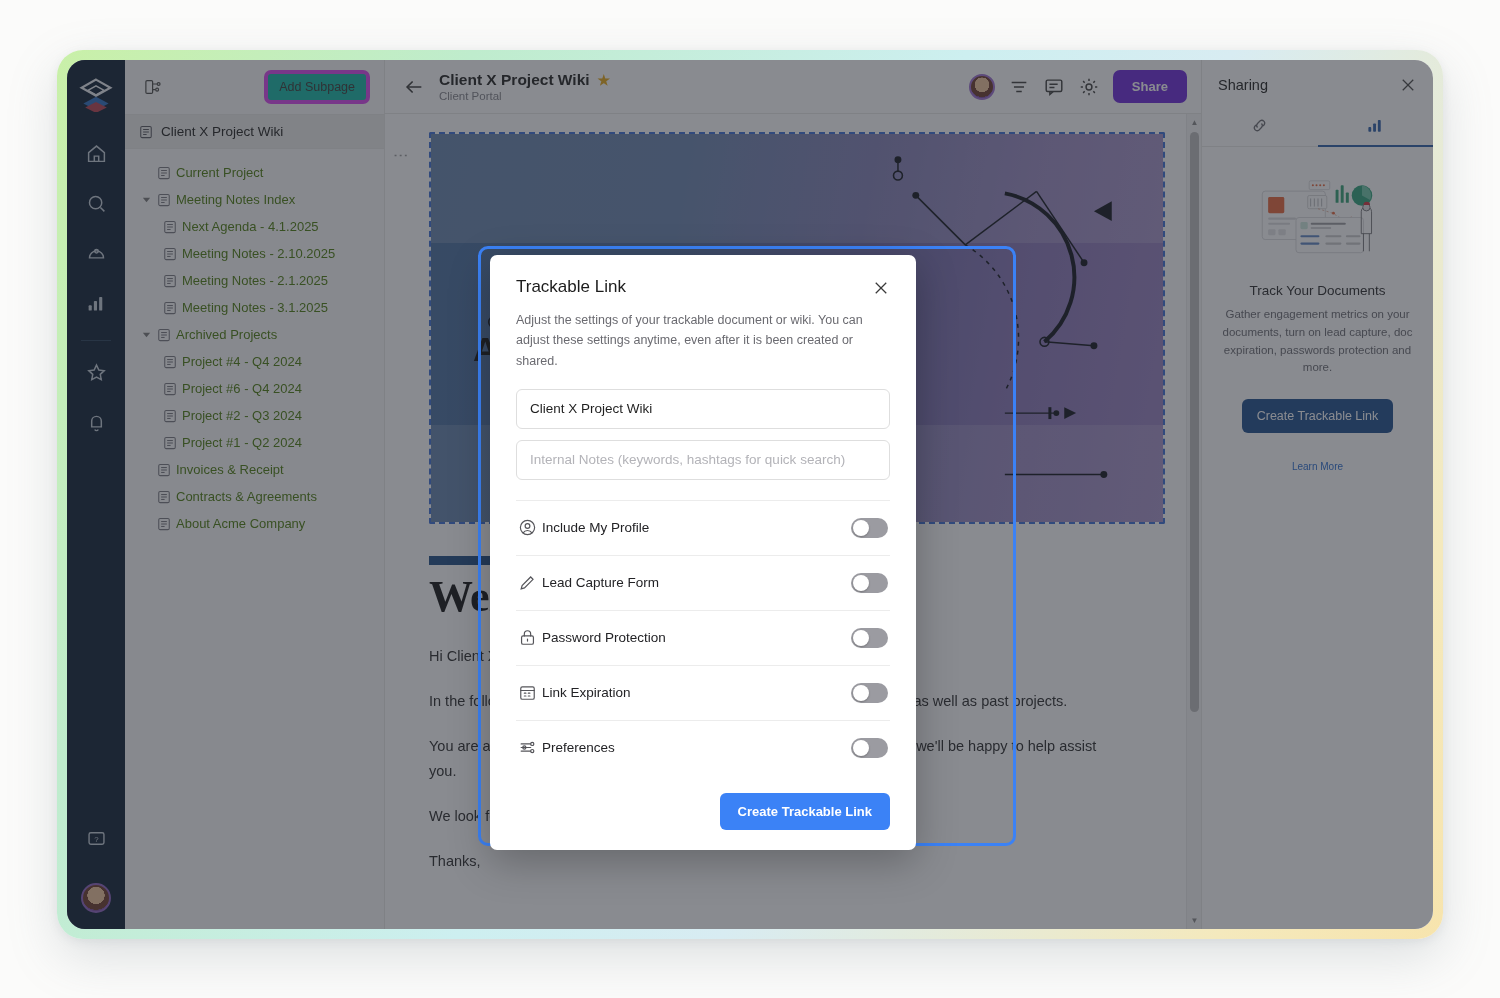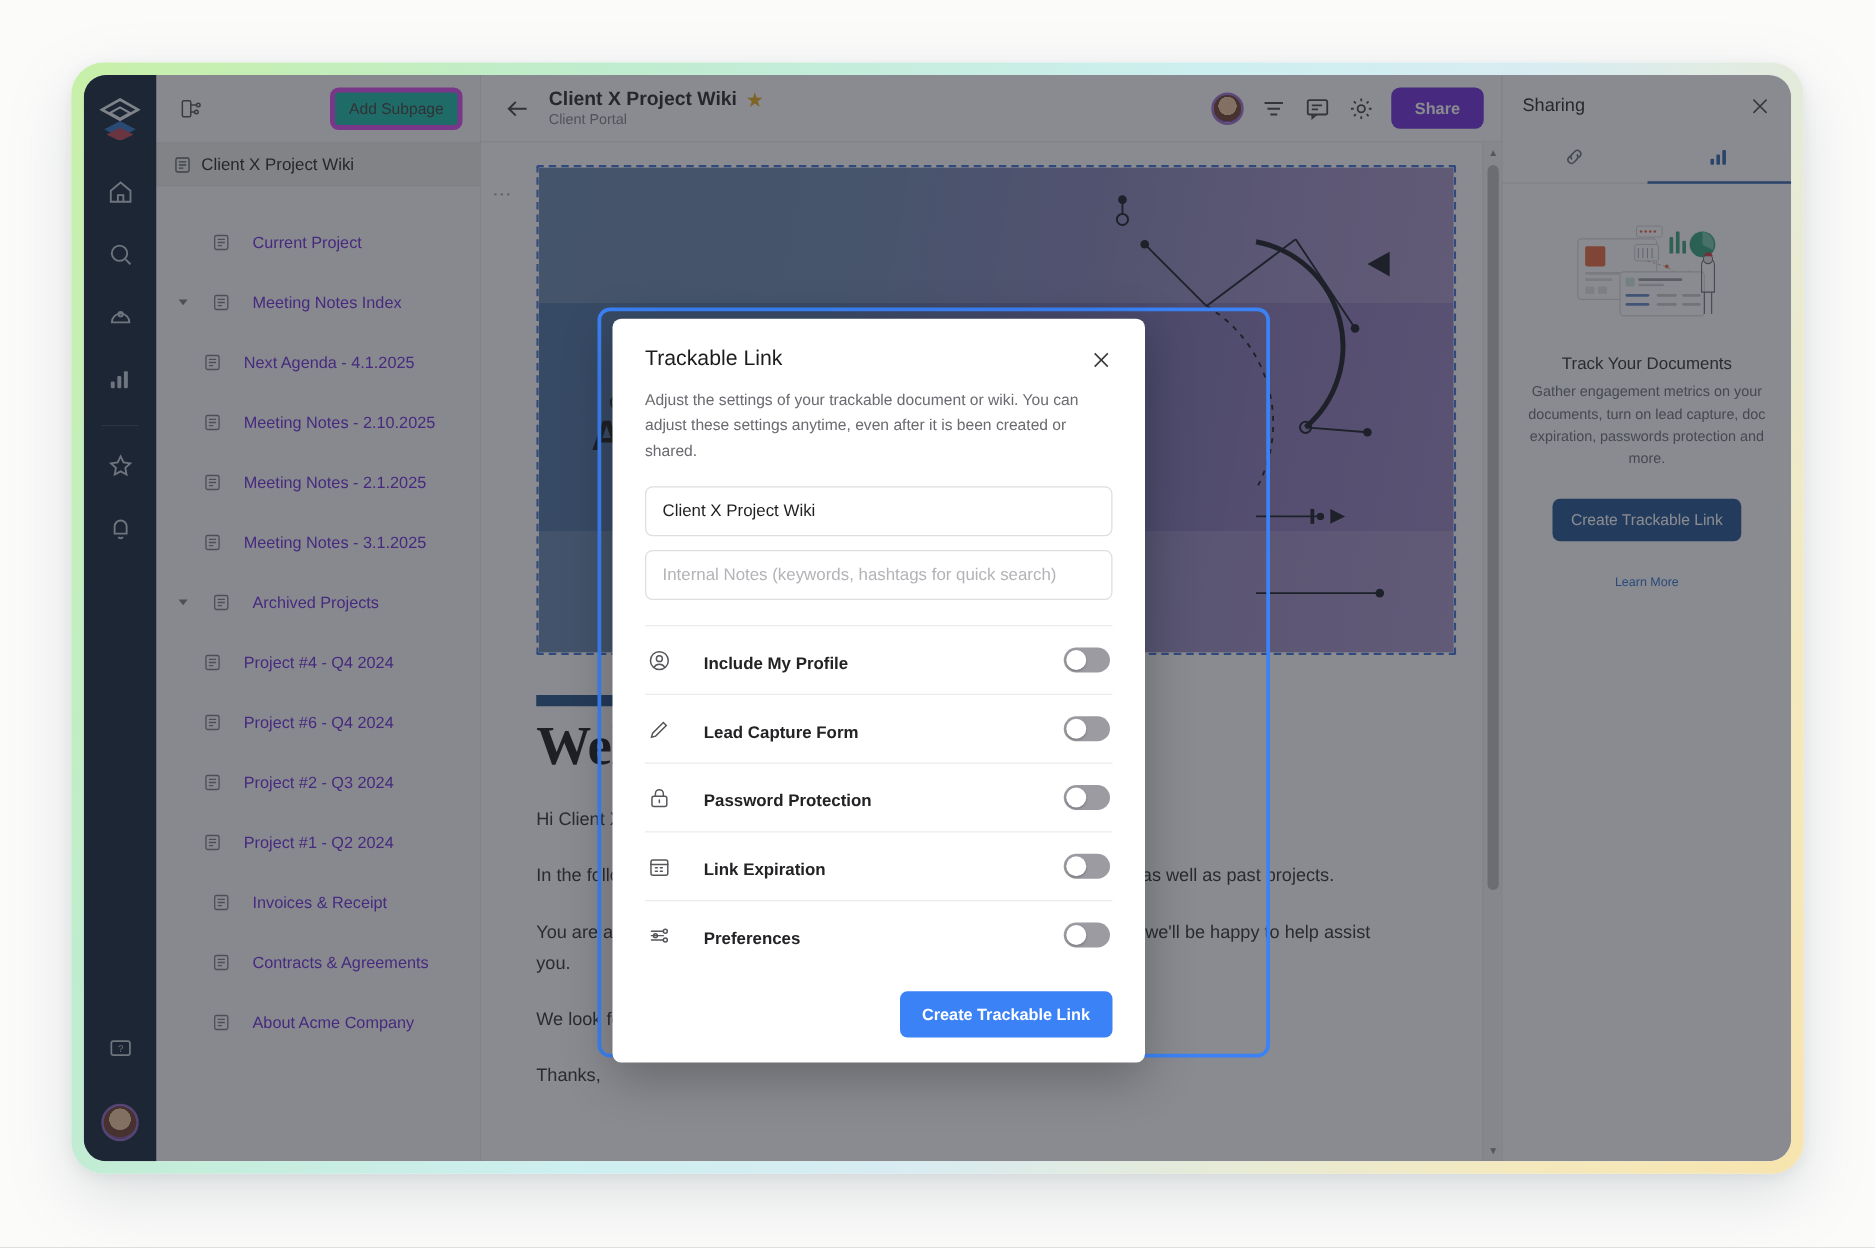--- a/index.html
+++ b/index.html
@@ -85,25 +85,24 @@
   }
   .tree-root {
     display: flex; align-items: center; gap: 8px;
     padding: 9px 14px; background: #ededeb;
     font-size: 13.5px; color: #232321; font-weight: 400;
     border-top: 1px solid #e8e8e6; border-bottom: 1px solid #e8e8e6;
     cursor: pointer;
   }
   .tree-list { padding: 10px 0 0 0; overflow: hidden; }
   .tree-item {
-    display: flex; align-items: center; gap: 18px;
-    font-size: 13px; color: #6d28d9;
+    display: flex; align-items: center; gap: 5px;
+    font-size: 13px; color: #4d7c0f;
     padding: 6px 10px 6px 16px; cursor: pointer;
     white-space: nowrap;
-    margin-top: 21px;
   }
   .tree-item.lvl2 { padding-left: 38px; }
   .caret { width: 11px; height: 11px; flex: 0 0 11px; color: #7b7b7b; }
   .caret.empty { visibility: hidden; }
   .pageicon { width: 14px; height: 14px; flex: 0 0 14px; color: #7a7a80; }
 
   
   .main { flex: 1; display: flex; flex-direction: column; min-width: 0; position: relative; }
   .doc-header {
     height: 54px; display: flex; align-items: center;
@@ -215,22 +214,22 @@
   .m-desc { font-size: 12.5px; color: #6a6a70; line-height: 1.62; margin: 13px 0 18px; }
   .m-input {
     width: 100%; height: 40px; border: 1px solid #dedede; border-radius: 6px;
     padding: 0 13px; font-size: 13.5px; color: #1f1f1f;
     font-family: "Liberation Sans", sans-serif; outline: none; background: #fff;
     margin-bottom: 11px;
   }
   .m-input::placeholder { color: #b3b3b8; }
   .m-rows { margin-top: 9px; }
   .m-row {
-    display: flex; align-items: flex-end; gap: 26px;
-    padding: 17px 2px; border-top: 1px solid #ececec; font-weight: bold;
+    display: flex; align-items: center; gap: 5px;
+    padding: 17px 2px; border-top: 1px solid #ececec;
   }
   .m-row .ri { width: 19px; height: 19px; color: #55555a; flex: 0 0 19px; }
   .m-row .rl { flex: 1; font-size: 13.5px; color: #232326; }
   .tgl { width: 37px; height: 20px; border-radius: 11px; background: #9b9ba1;
     position: relative; cursor: pointer; flex: 0 0 37px; }
   .tgl .knob { position: absolute; left: 2px; top: 2px; width: 16px; height: 16px;
     border-radius: 50%; background: #fff; box-shadow: 0 1px 2px rgba(0,0,0,.25); }
   .m-foot { display: flex; justify-content: flex-end; padding-top: 18px; }
   .m-cta { background: #3b82f6; color: #fff; font-size: 13px; font-weight: 700;
     border: none; border-radius: 6px; padding: 11px 18px; cursor: pointer; }

